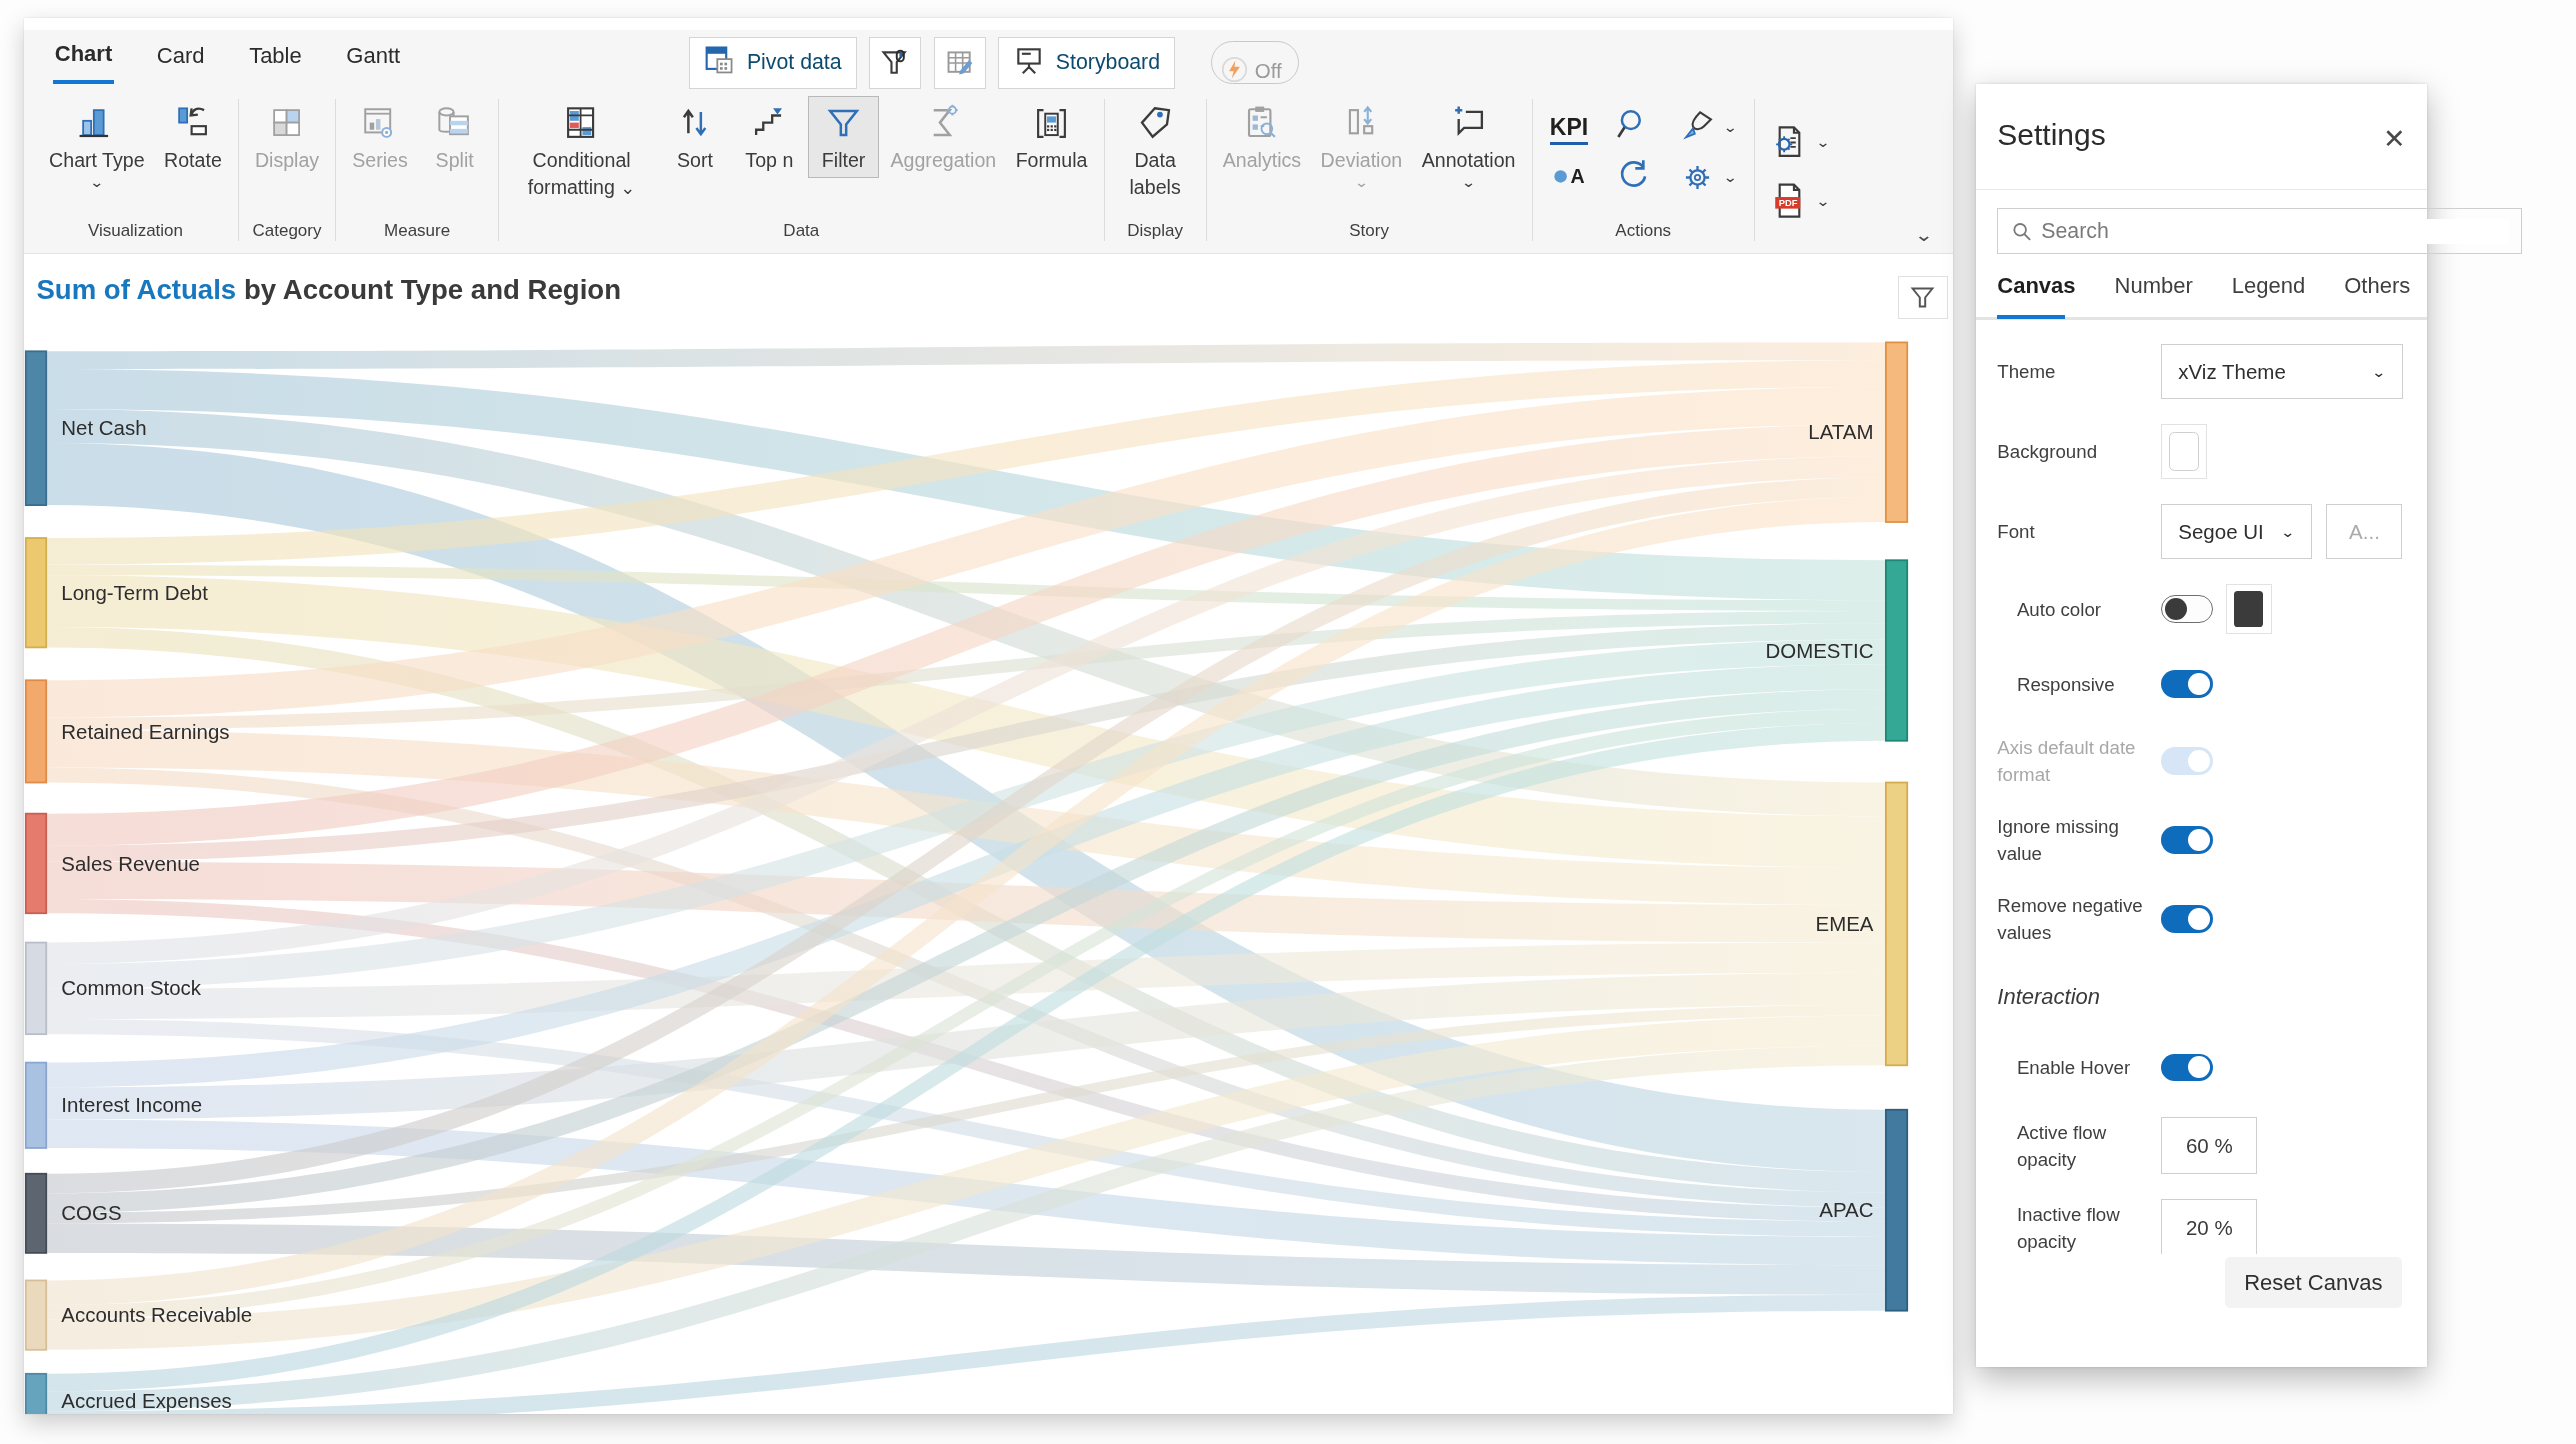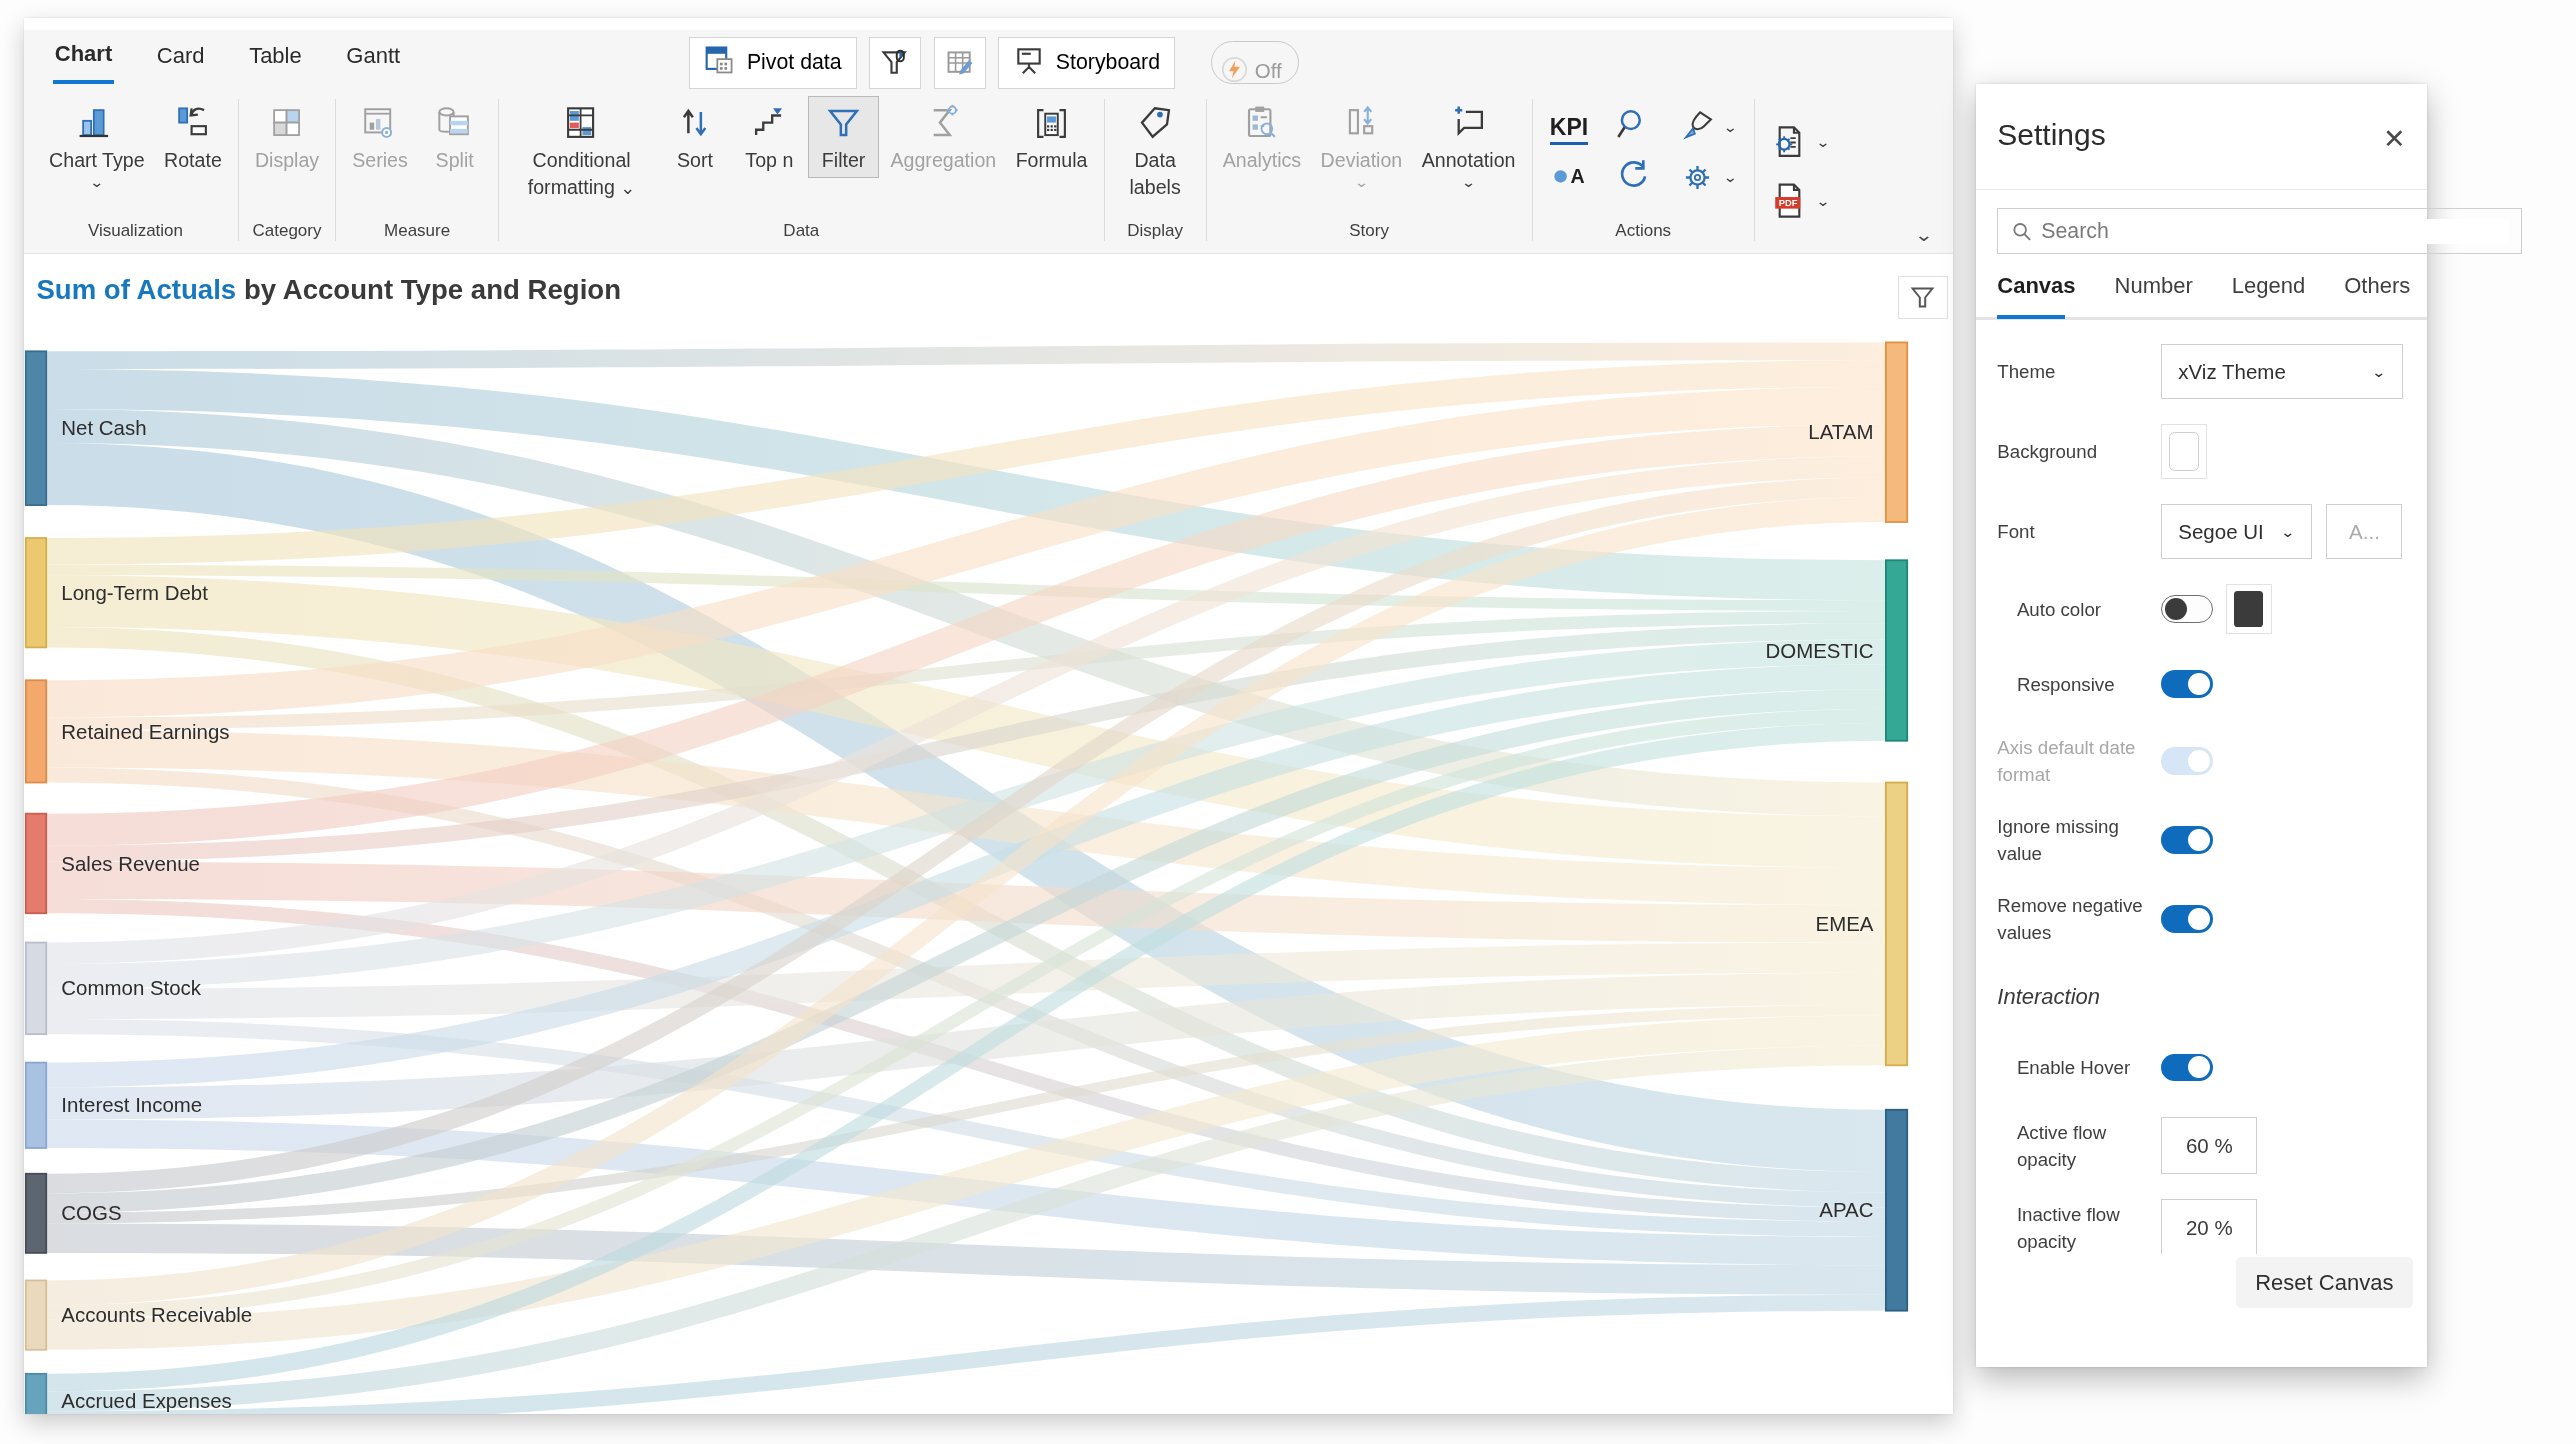--- a/index.html
+++ b/index.html
@@ -7,21 +7,21 @@
 
   
   .main-card { position:absolute; left:24px; top:18px; width:1929px; height:1396px; background:#fff;
                box-shadow:0 9px 23px rgba(0,0,0,.20), 0 0 1.8px rgba(0,0,0,.12); }
 
   .ribbon { position:absolute; left:0; top:11.6px; width:100%; height:224px; background:#f6f6f6; border-bottom:0.9px solid #e3e3e3; }
   .tabrow { position:relative; height:57px; display:flex; align-items:center; padding-left:29px; gap:41px; }
   .tab { font-size:22px; color:#2b2b2b; padding:9px 1.8px 12.4px; cursor:pointer; }
   .tab.active { font-weight:bold; border-bottom:4.4px solid #1177d2; }
   .toolbar { position:absolute; left:665px; top:7.1px; display:flex; align-items:center; gap:12.4px; }
-  .tbtn { background:#fff; border:0.9px solid #d5d5d5; height:52px; display:flex; align-items:center; gap:10.7px; padding:0 14.2px; font-size:21.3px; color:#000000; cursor:pointer; }
+  .tbtn { background:#fff; border:0.9px solid #d5d5d5; height:52px; display:flex; align-items:center; gap:10.7px; padding:0 14.2px; font-size:21.3px; color:#0c4a6e; cursor:pointer; }
   .tbtn.iconOnly { width:52px; justify-content:center; padding:0; }
   .offpill { display:flex; align-items:flex-end; gap:7.1px; border:1.8px solid #c9c9c9; border-radius:23px; height:43px; padding:0 16px 0 9px; color:#9a9a9a; font-size:20.5px; margin-left:23px; cursor:pointer; }
 
   .btnrow { position:absolute; left:9px; top:64px; display:flex; align-items:stretch; height:156px; }
   .rgroup { display:flex; flex-direction:column; justify-content:space-between; padding:3.6px 9px 1.8px; }
   .rsep { width:0.9px; background:#dcdcdc; margin:5.3px 0 9px; }
   .ritems { display:flex; justify-content:center; align-items:flex-start; gap:5.3px; }
   .ritem { display:flex; flex-direction:column; align-items:center; padding:3.6px 7.1px; min-width:69px; cursor:pointer; }
   .ritem .ric { height:46px; display:flex; align-items:center; }
   .ritem .rlabel { font-size:19.6px; color:#3b3b3b; text-align:center; line-height:27px; }
@@ -77,21 +77,21 @@
   .sizebox { width:76px; height:55px; border:0.9px solid #cfcfcf; display:flex; align-items:center; justify-content:center; font-size:20.5px; color:#ababab; margin-left:14.2px; }
 
   .toggle { width:52px; height:27.6px; border-radius:14.2px; position:relative; flex:none; cursor:pointer; }
   .toggle .knob { position:absolute; top:2.7px; width:22px; height:22px; border-radius:50%; }
   .toggle.on { background:#0f6cbd; } .toggle.on .knob { right:3.6px; background:#fff; }
   .toggle.off { background:#fdfdfd; border:1.8px solid #6e6e6e; } .toggle.off .knob { left:2.7px; top:1.8px; background:#3b3b3b; }
   .toggle.dison { background:#d6e6f7; } .toggle.dison .knob { right:3.6px; background:#fff; }
 
   .numbox { width:96px; height:57px; border:0.9px solid #cfcfcf; display:flex; align-items:center; justify-content:center; font-size:20.5px; color:#3a3a3a; }
 
-  .reset-btn { position:absolute; right:14px; bottom:59px; background:#f3f3f3; border:none; border-radius:5.3px; padding:12.4px 19.6px; font-size:22px; color:#2f2f2f; font-family:"Liberation Sans",sans-serif; cursor:pointer; }
+  .reset-btn { position:absolute; right:25px; bottom:59px; background:#f3f3f3; border:none; border-radius:5.3px; padding:12.4px 19.6px; font-size:22px; color:#2f2f2f; font-family:"Liberation Sans",sans-serif; cursor:pointer; }
 </style>
 </head>
 <body>
 
 <div class="main-card">
 
   <div class="ribbon">
     <div class="tabrow">
       <div id="tabs" style="display: flex; gap: 41px; align-items: center;">
           <div class="tab active">Chart</div>

